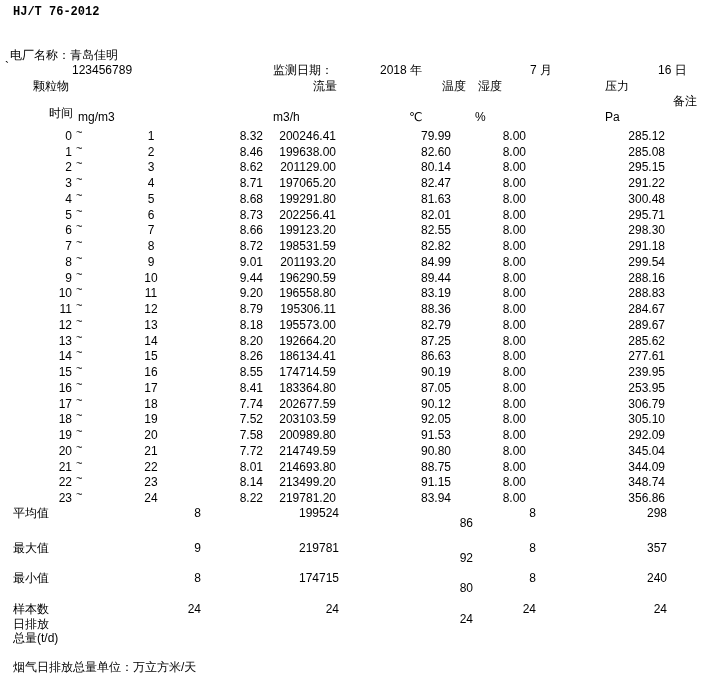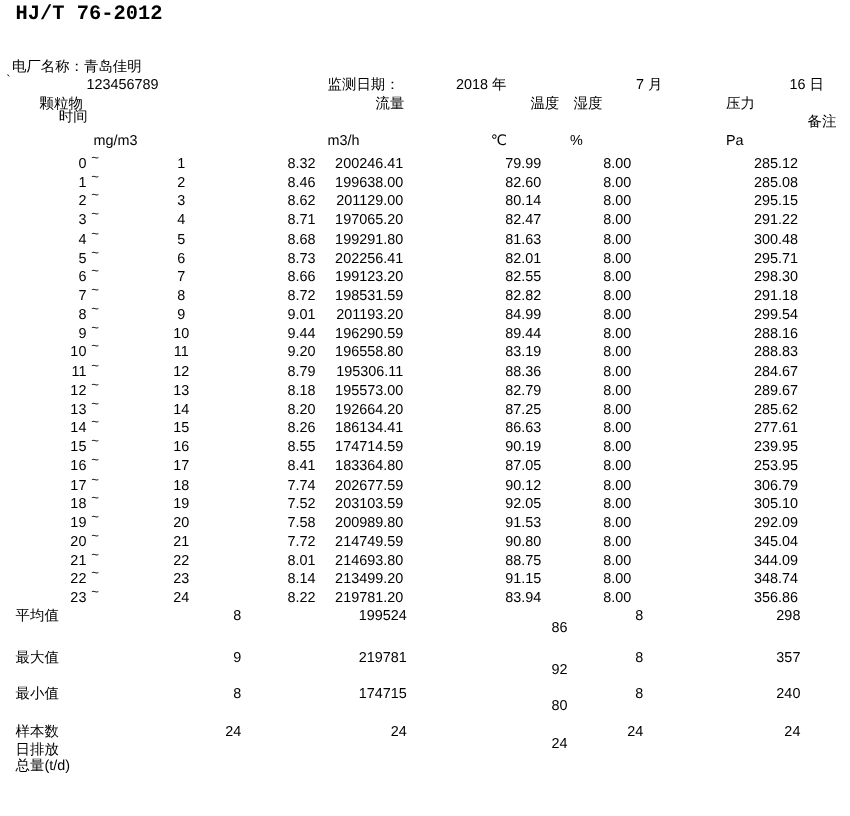--- a/index.html
+++ b/index.html
@@ -1,33 +1,33 @@
 <!DOCTYPE html>
 <html><head>
 <meta charset="utf-8">
 <style>
   html,body{margin:0;padding:0;background:#fff;}
   body{font-family:"Liberation Sans","DejaVu Sans",sans-serif;font-size:12px;color:#000;}
   .page{position:relative;width:708px;height:680px;background:#ffffff;overflow:hidden;}
   .abs{position:absolute;white-space:pre;line-height:15px;}
-  .std{left:13px;top:5px;font-family:"Liberation Mono","DejaVu Sans Mono",monospace;font-weight:bold;font-size:17px;}
+  .std{left:13px;top:5px;font-family:"Liberation Mono","DejaVu Sans Mono",monospace;font-weight:bold;font-size:12px;}
   .title{left:40px;top:20px;width:668px;text-align:center;font-weight:bold;font-size:20px;line-height:23px;}
   .l-plant{left:10px;top:48px;}
   .l-mark{left:5px;top:60px;}
   .l-code{left:72px;top:63px;}
   .l-datelabel{left:273px;top:63px;}
   .l-year{left:380px;top:63px;}
   .l-month{left:530px;top:63px;}
   .l-day{left:658px;top:63px;}
   .l-pm-h{left:33px;top:79px;}
   .l-flow-h{left:313px;top:79px;}
   .l-temp-h{left:442px;top:79px;}
   .l-hum-h{left:478px;top:79px;}
   .l-press-h{left:605px;top:79px;}
-  .l-time{left:13px;top:90px;padding-left:36px;}
+  .l-time{left:13px;top:106px;padding-left:36px;}
   .l-remark{left:673px;top:94px;}
   .u-pm{left:78px;top:110px;}
   .u-flow{left:273px;top:110px;text-align:center;}
   .u-temp{left:409px;top:110px;}
   .u-hum{left:475px;top:110px;}
   .u-press{left:605px;top:110px;}
   .hrow{position:absolute;left:0;width:708px;height:16px;line-height:16px;}
   .hrow span{position:absolute;white-space:pre;}
   .c-start{right:636px;text-align:right;}
   .c-tilde{left:76px;top:-4px;font-size:11px;}
@@ -349,13 +349,14 @@
         <span class="s-pm">24</span>
         <span class="s-flow">24</span>
         <span class="s-temp">24</span>
         <span class="s-hum">24</span>
         <span class="s-press">24</span>
       </div>
     </div>
 
   <div class="abs l-daily1">日排放</div>
   <div class="abs l-daily2">总量(t/d)</div>
+  <div class="abs l-footer">烟气日排放总量单位：万立方米/天</div>
 </div>
 
 </body></html>

